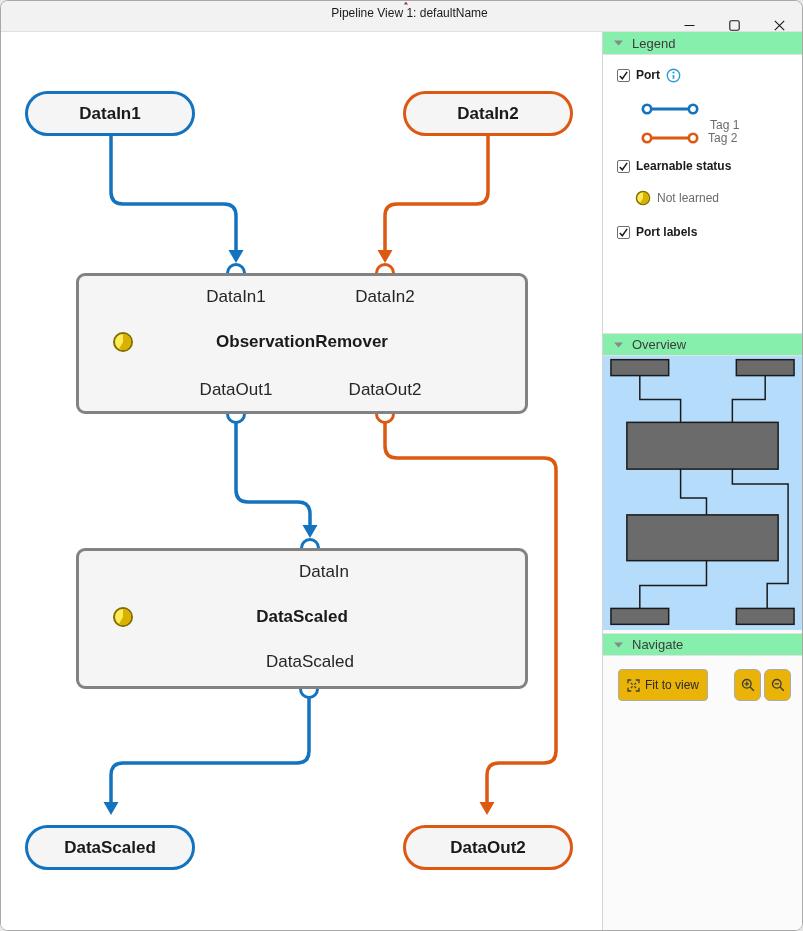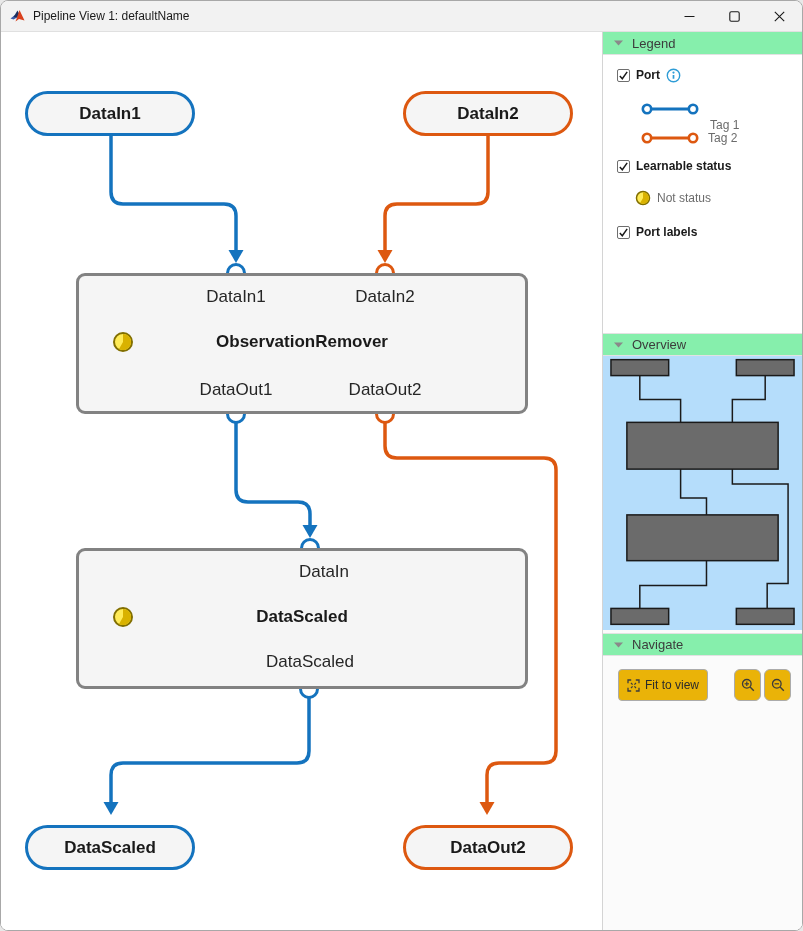--- a/index.html
+++ b/index.html
@@ -3,21 +3,21 @@
 <meta charset="utf-8">
 <style>
   * { margin:0; padding:0; box-sizing:border-box; }
   html,body { width:803px; height:931px; background:#e8e8e8; font-family:"Liberation Sans", sans-serif; }
   .window{
     position:relative; width:803px; height:931px; background:#fff;
     border:1px solid #a8a8a8; border-radius:8px; overflow:hidden;
   }
   .titlebar{
     height:31px; background:#f2f2f2; display:flex; align-items:center;
-    border-bottom:1px solid #e0e0e0; padding-left:9px;
+    border-bottom:1px solid #e0e0e0; padding-left:9px;flex-direction:column;
   }
   .titlebar .title{ font-size:12px; color:#1a1a1a; margin-left:7px; }
   .win-controls{ margin-left:auto; display:flex; height:100%; }
   .win-btn{ width:45px; height:100%; display:flex; align-items:center; justify-content:center; }
   .body{ position:relative; width:801px; height:898px; background:#fff; }
 
   
   .canvas{ position:absolute; left:0; top:0; width:601px; height:898px; background:#fff; overflow:hidden; }
   .wires{ position:absolute; left:0; top:0; }
   .pill{
@@ -207,21 +207,21 @@
               </svg>
           </span>
           <span class="blabel">Learnable status</span>
         </div>
 
         <div class="lrow" style="left:32px; top:133px;">
           <svg width="16" height="16" viewBox="0 0 22 22">
             <circle cx="11" cy="11" r="9" fill="#ffeb57" stroke="#826f00" stroke-width="2"></circle>
             <path d="M11,11 L11,3 A8,8 0 1 1 7,17.9 Z" fill="#d9b200"></path>
           </svg>
-          <span class="glabel">Not status</span>
+          <span class="glabel">Not learned</span>
         </div>
 
         <div class="lrow" style="left:14px; top:167px;">
           <span class="cbx">
             <svg width="11" height="11" viewBox="0 0 12 12">
                 <polyline points="2,6.5 4.7,9.5 10,2" fill="none" stroke="#1a1a1a" stroke-width="1.6"></polyline>
               </svg>
           </span>
           <span class="blabel">Port labels</span>
         </div>

